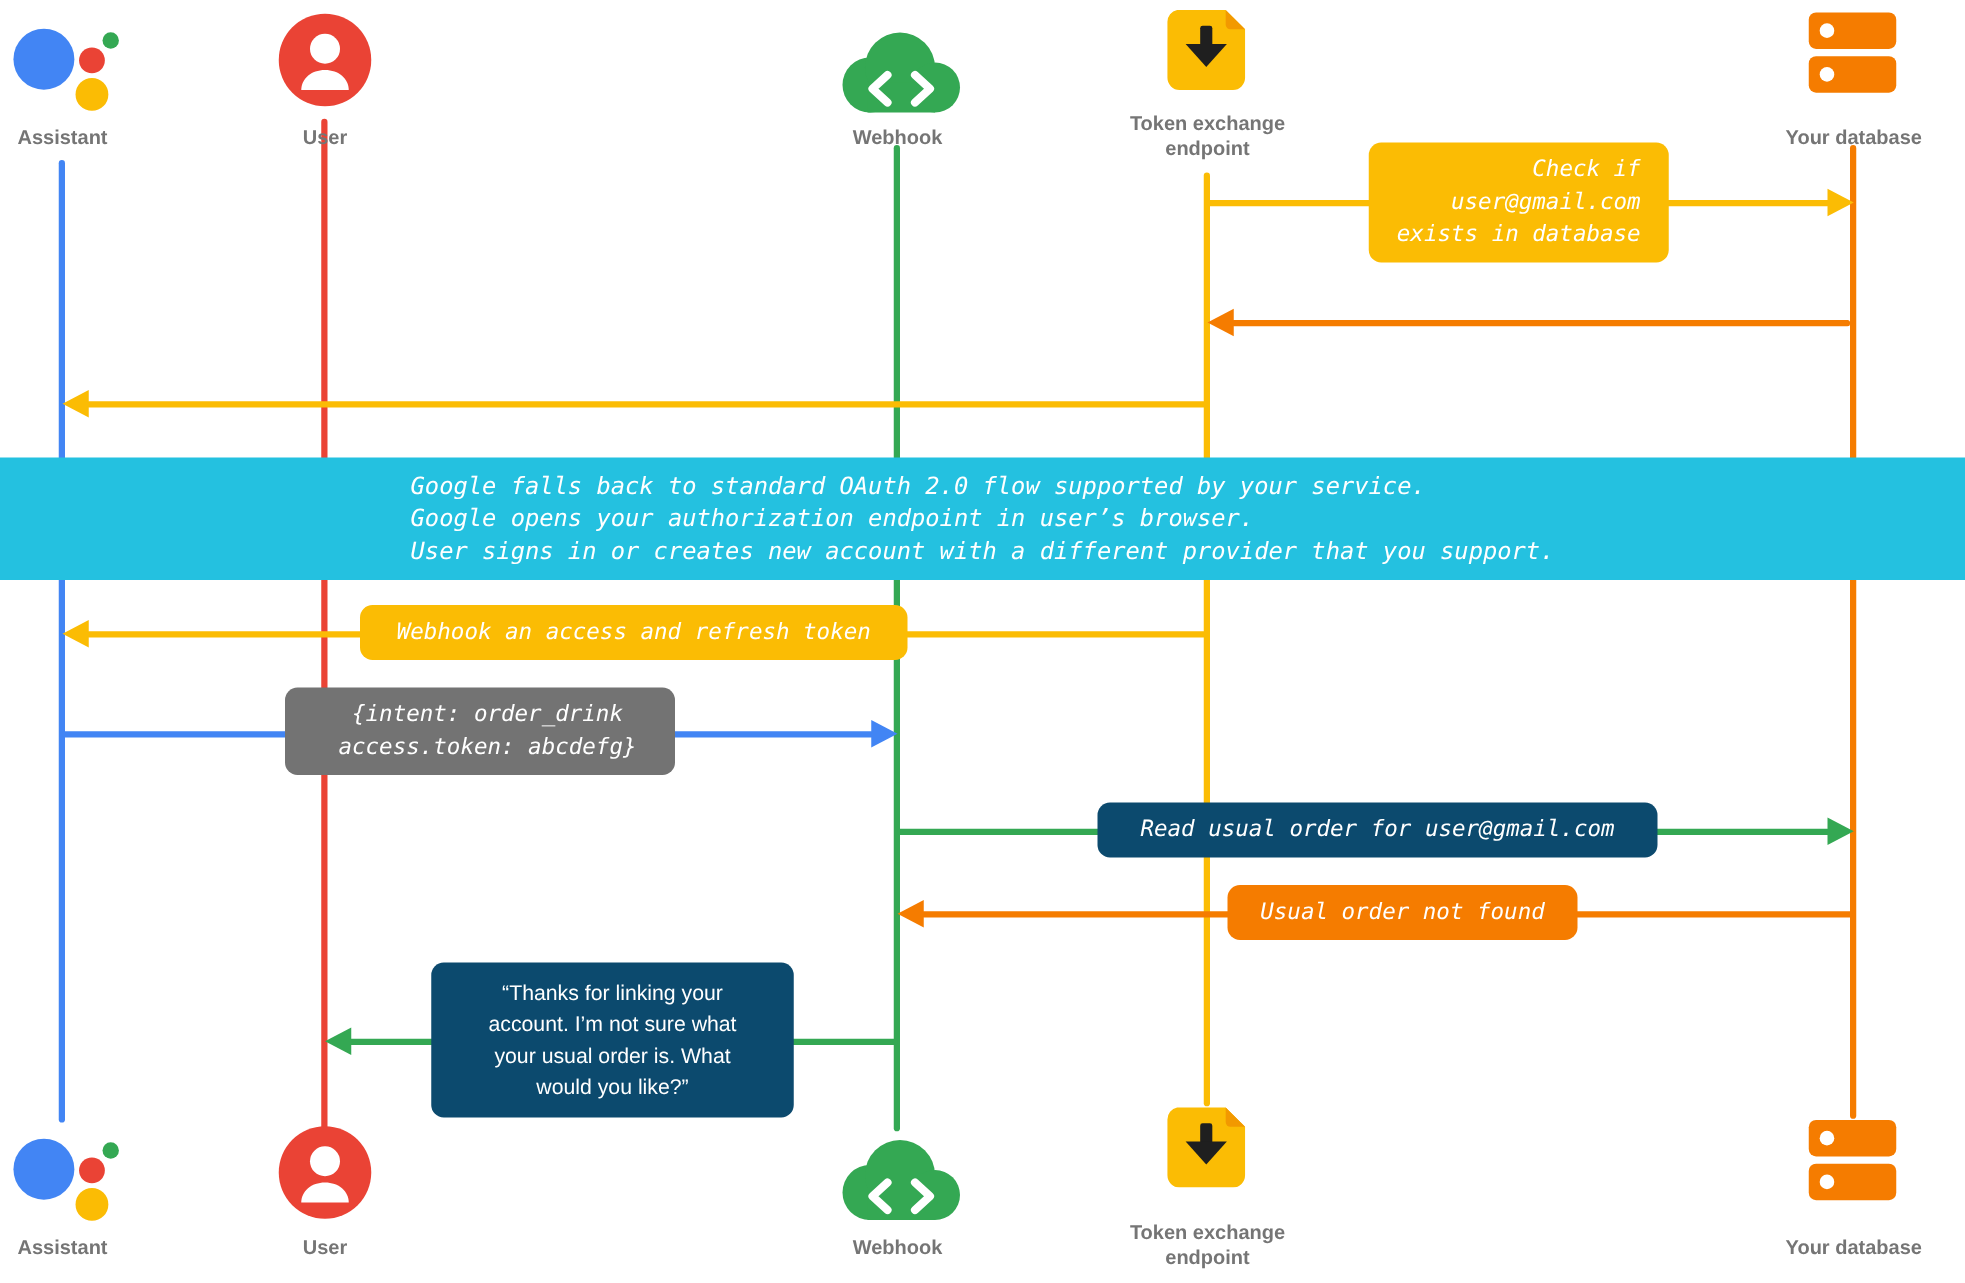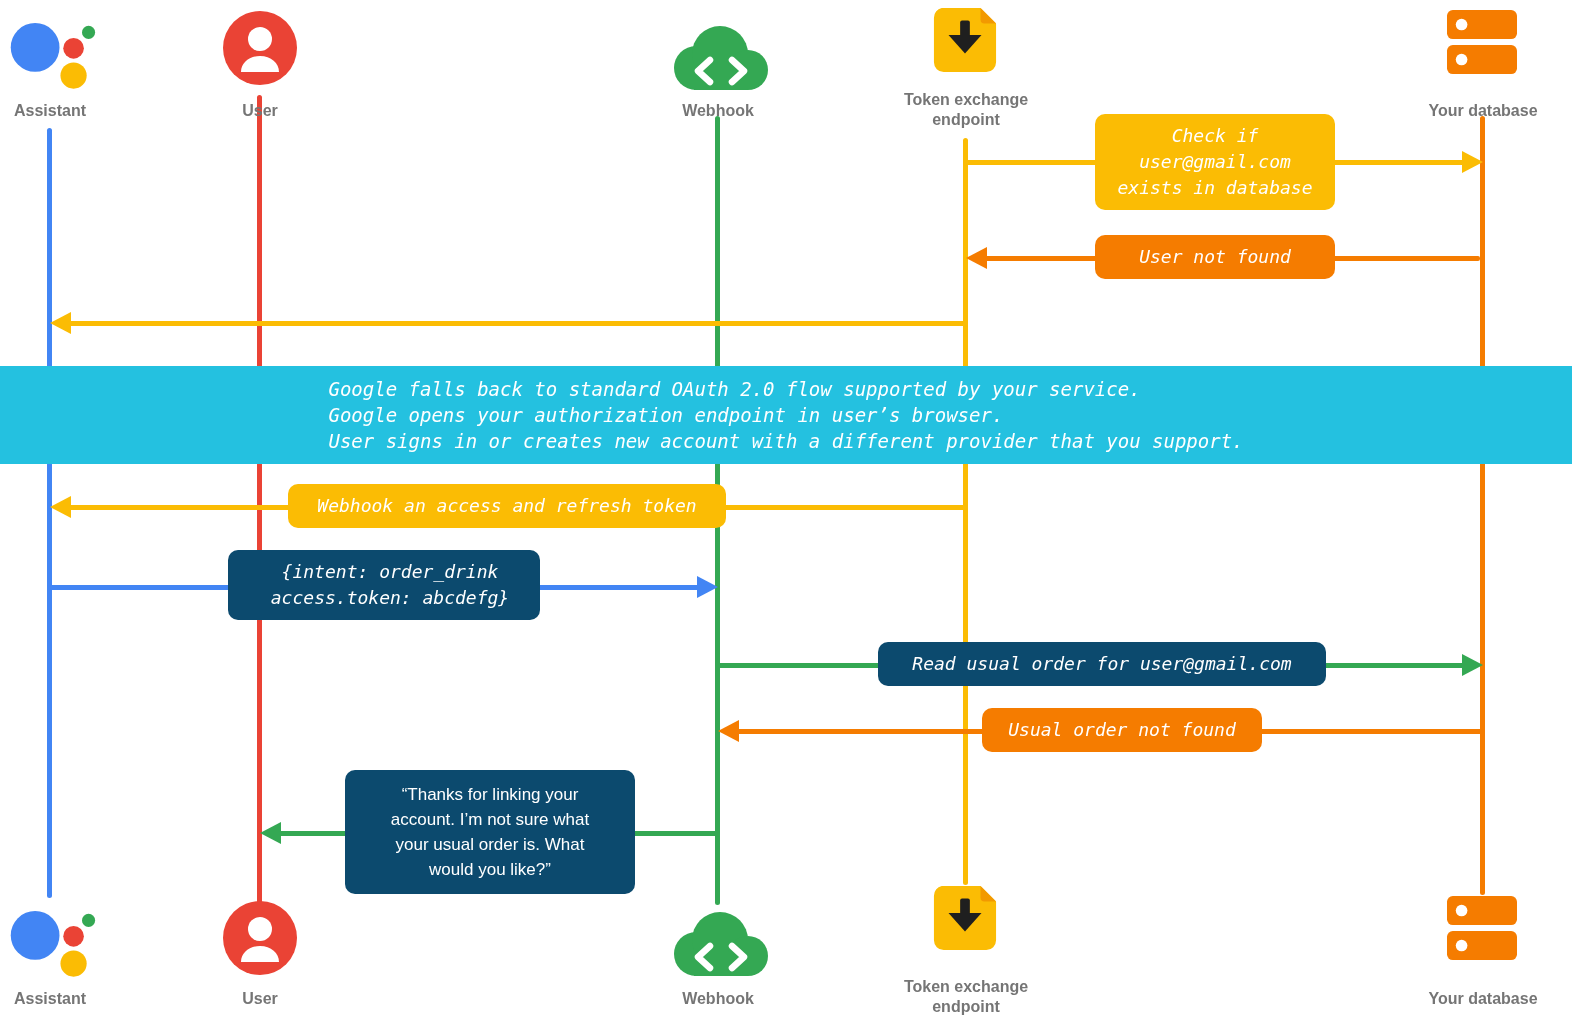--- a/index.html
+++ b/index.html
@@ -37,23 +37,23 @@
   .a8-head{left:718px; top:720px; border-right-color:#F57C00;}
   .a9-line{left:279px; top:831px; width:439px; background:#34A853;}
   .a9-head{left:260px; top:822px; border-right-color:#34A853;}
 
   
   .msg { position:absolute; border-radius:10px; color:#ffffff; display:flex; align-items:center; justify-content:center;
          text-align:center; white-space:pre-line; padding:9px 14px; z-index:3; }
   .mono { font-family:"DejaVu Sans Mono", monospace; font-style:italic; font-size:18px; line-height:26px; }
   .sans { font-family:Liberation Sans, sans-serif; font-size:17px; line-height:25px; }
   .c-yellow{ background:#FBBC04; } .c-orange{ background:#F57C00; }
-  .c-blue{ background:#0c4a6e;padding-left:26px; }   .c-green{ background:#0c4a6e; }
-
-  .m1{left:1095px; top:114px; width:240px;}
+  .c-blue{ background:#737373;padding-left:26px; }   .c-green{ background:#0c4a6e; }
+
+  .m1{left:1095px; top:114px; width:240px;text-align:right;}
   .m2{left:1095px; top:235px; width:240px;}
   .m3{left:330px;  top:300px; width:352px;}
   .m5{left:288px;  top:484px; width:438px;}
   .m6{left:228px;  top:550px; width:312px;}
   .m7{left:878px;  top:642px; width:448px;}
   .m8{left:982px;  top:708px; width:280px;}
   .m9{left:345px;  top:770px; width:290px; padding:12px 14px;}
 
   .banner { position:absolute; left:0; top:366px; width:1572px; height:98px; background:#24C1E0; color:#ffffff;
             display:flex; align-items:center; justify-content:center; white-space:pre-line;
@@ -110,21 +110,20 @@
   <div class="aline a9-line"></div>
   <div class="ahead head-l a9-head"></div>
 
   <div class="banner">Google falls back to standard OAuth 2.0 flow supported by your service.
 Google opens your authorization endpoint in user’s browser.
 User signs in or creates new account with a different provider that you support.</div>
 
   <div class="msg mono c-yellow m1">Check if
 user@gmail.com
 exists in database</div>
-  <div class="msg mono c-orange m2">User not found</div>
   <div class="msg mono c-yellow m5">Webhook an access and refresh token</div>
   <div class="msg mono c-blue m6">{intent: order_drink
 access.token: abcdefg}</div>
   <div class="msg mono c-green m7">Read usual order for user@gmail.com</div>
   <div class="msg mono c-orange m8">Usual order not found</div>
   <div class="msg sans c-green m9">“Thanks for linking your
 account. I’m not sure what
 your usual order is. What
 would you like?”</div>
 

